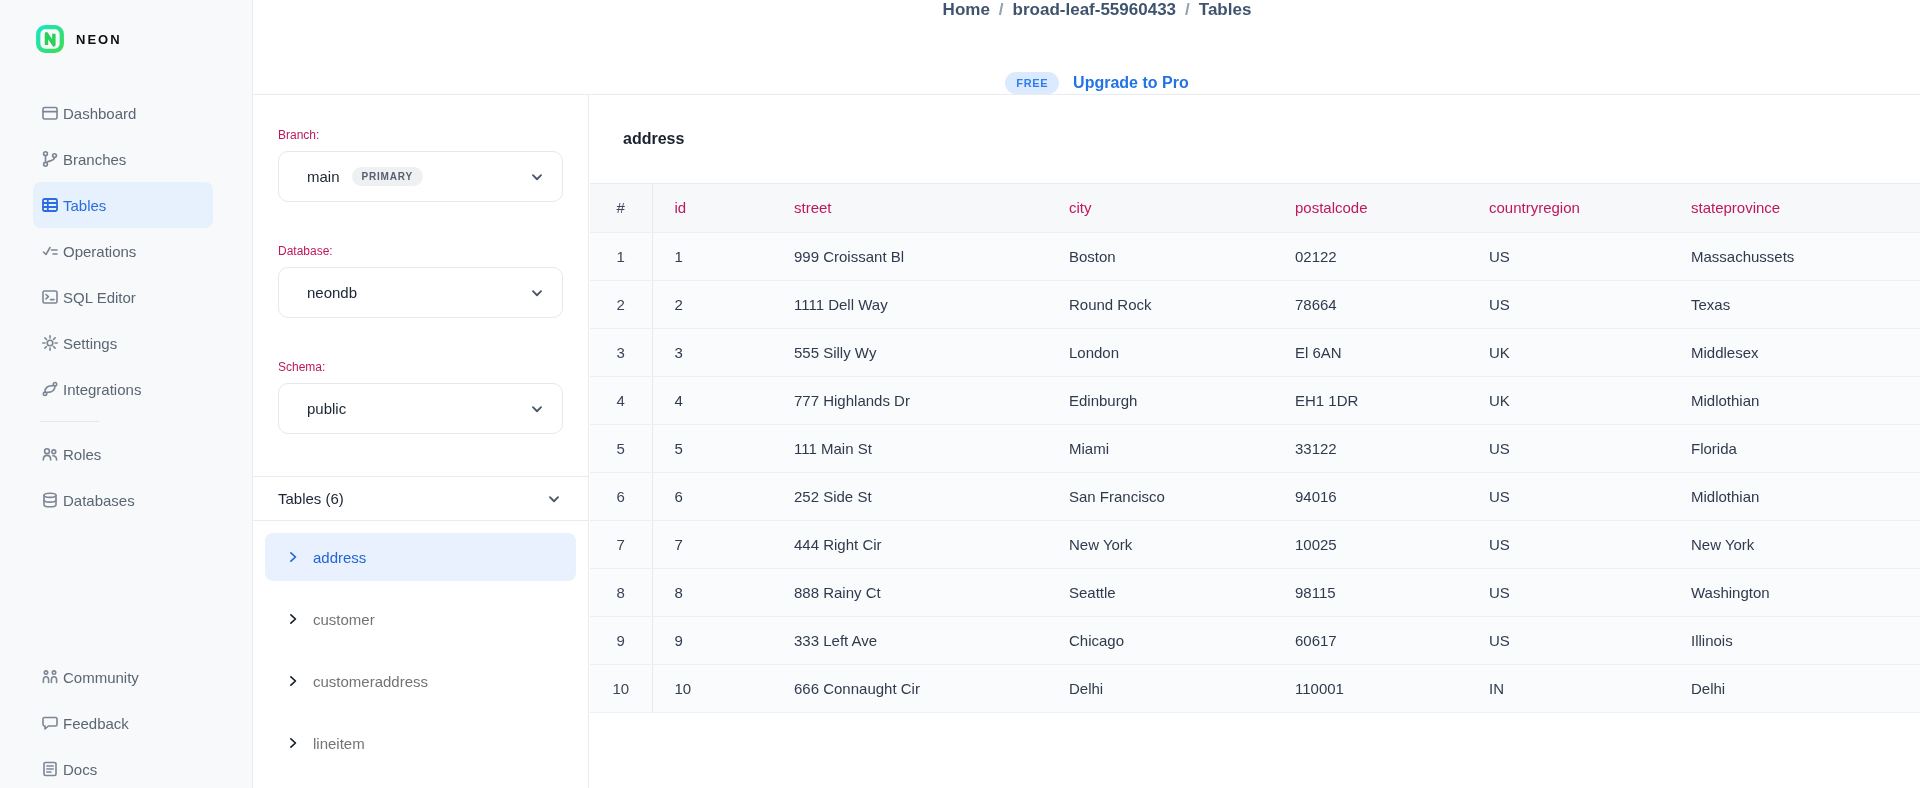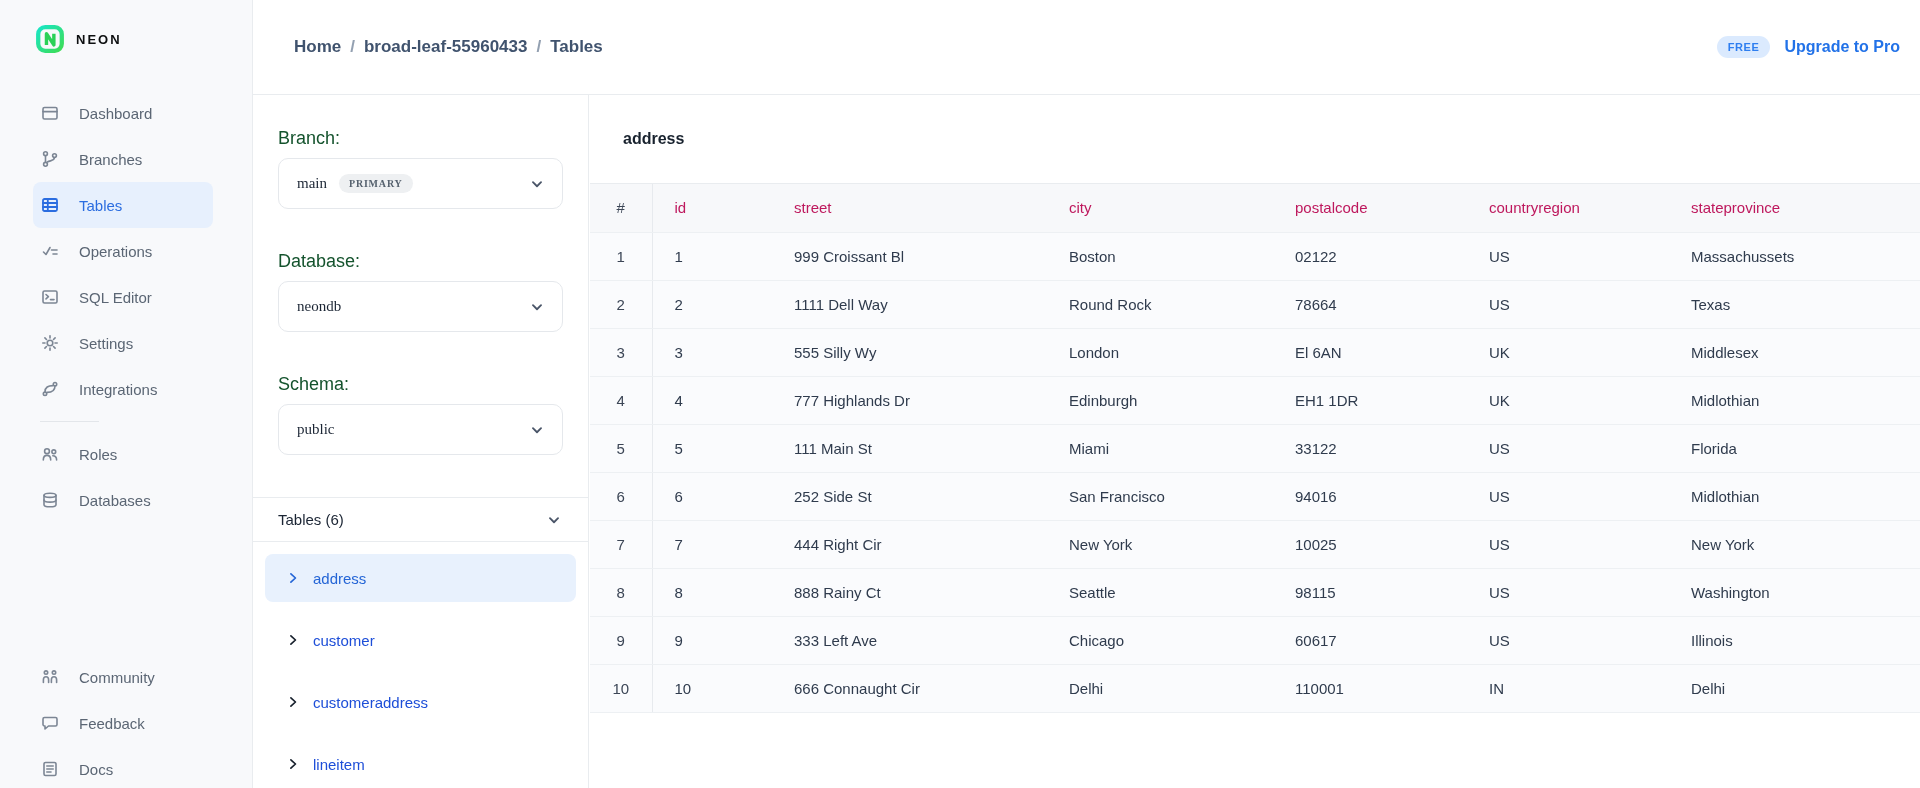--- a/index.html
+++ b/index.html
@@ -6,63 +6,63 @@
   html,body { width:1920px; height:788px; overflow:hidden; background:#fff;
     font-family:"Liberation Sans", sans-serif; }
 
   
   .nav-sidebar { position:absolute; left:0; top:0; width:253px; height:788px;
     background:#f8f9fb; border-right:1px solid #e9ecef; }
   .logo-row { display:flex; align-items:center; gap:11px; margin:24px 0 0 35px; }
   .logo-mark { width:30px; height:30px; display:block; }
   .logo-word { font-size:13px; font-weight:800; letter-spacing:2px; color:#0d0f10; }
   .nav-list { margin-top:36px; }
-  .nav-item { display:flex; align-items:center; gap:19px; height:46px;
+  .nav-item { display:flex; align-items:center; gap:3px; height:46px;
     padding-left:40px; cursor:pointer;text-align:right; }
   .nav-item .lbl { font-size:15px; font-weight:500; color:#5b6674; }
   .nav-item svg { flex:0 0 auto; }
   .nav-item.active { background:#e7f0fd; border-radius:8px; margin:0 39px 0 33px;
     padding-left:7px; }
   .nav-item.active .lbl { color:#2b6de0; }
   .nav-divider { height:1px; background:#e3e6ea; width:59px; margin:9px 0 9px 40px; }
   .nav-bottom { position:absolute; left:0; bottom:-4px; width:100%; }
 
   
   .top-header { position:absolute; left:253px; top:0; right:0; height:95px;
     background:#fff; border-bottom:1px solid #e9ecef; display:flex;
-    align-items:center; justify-content:space-between; padding:0 20px 0 41px; }
+    align-items:center; justify-content:space-between; padding:0 20px 0 41px;flex-direction:column; }
   .breadcrumb { font-size:17px; font-weight:700; color:#40536e; }
   .breadcrumb .sep { color:#93a0b1; padding:0 9px; font-weight:700; }
   .breadcrumb .crumb-link { cursor:pointer; }
   .header-right { display:flex; align-items:center; gap:14px; }
   .plan-badge { background:#dbeafe; color:#2e7ef0; font-size:11px; font-weight:700;
     letter-spacing:.6px; padding:5px 11px; border-radius:11px; }
   .upgrade-link { color:#2272e8; font-size:16px; font-weight:700; cursor:pointer; }
 
   
   .left-panel { position:absolute; left:253px; top:95px; width:336px; bottom:0;
     background:#fff; border-right:1px solid #e9ecef; }
   .controls { padding:33px 25px 0 25px; }
   .ctl-group { margin-bottom:42px; }
-  .ctl-label { font-size:18px; color:#14532d; margin-bottom:9px; }
+  .ctl-label { font-size:12px; color:#be185d; margin-bottom:9px; }
   .select-box { height:51px; border:1px solid #e5e8ec; border-radius:10px;
     background:#fff; display:flex; align-items:center; justify-content:space-between;
-    padding:0 16px 0 18px; cursor:pointer;font-family:Liberation Serif, serif; }
+    padding:0 16px 0 28px; cursor:pointer; }
   .select-value { display:flex; align-items:center; gap:12px; font-size:15px;
     color:#1b2534; }
   .primary-badge { background:#eef0f2; color:#55616e; font-size:10px; font-weight:700;
     letter-spacing:.8px; padding:4px 10px; border-radius:10px; }
   .tables-header { margin-top:18px; height:45px; border-top:1px solid #e9ecef;
     border-bottom:1px solid #e9ecef; display:flex; align-items:center;
     justify-content:space-between; padding:0 25px; cursor:pointer; }
   .tables-header .t-lbl { font-size:15px; font-weight:500; color:#1b2534; }
   .tables-list { padding:12px 12px 0 12px; }
   .table-item { height:48px; border-radius:8px; display:flex; align-items:center;
     gap:13px; padding-left:21px; margin-bottom:14px; cursor:pointer; }
-  .table-item .t-name { font-size:15px; font-weight:500; color:#1d4ed8; }
+  .table-item .t-name { font-size:15px; font-weight:500; color:#737373; }
   .table-item svg { stroke:#17202c; }
   .table-item.selected { background:#e8f1fd; }
   .table-item.selected .t-name { color:#2465d6; }
   .table-item.selected svg { stroke:#2465d6; }
 
   
   .main-content { position:absolute; left:590px; top:95px; right:0; bottom:0;
     background:#fff; }
   .title-band { height:89px; border-bottom:1px solid #e9ecef; display:flex;
     align-items:center; padding-left:33px; }

